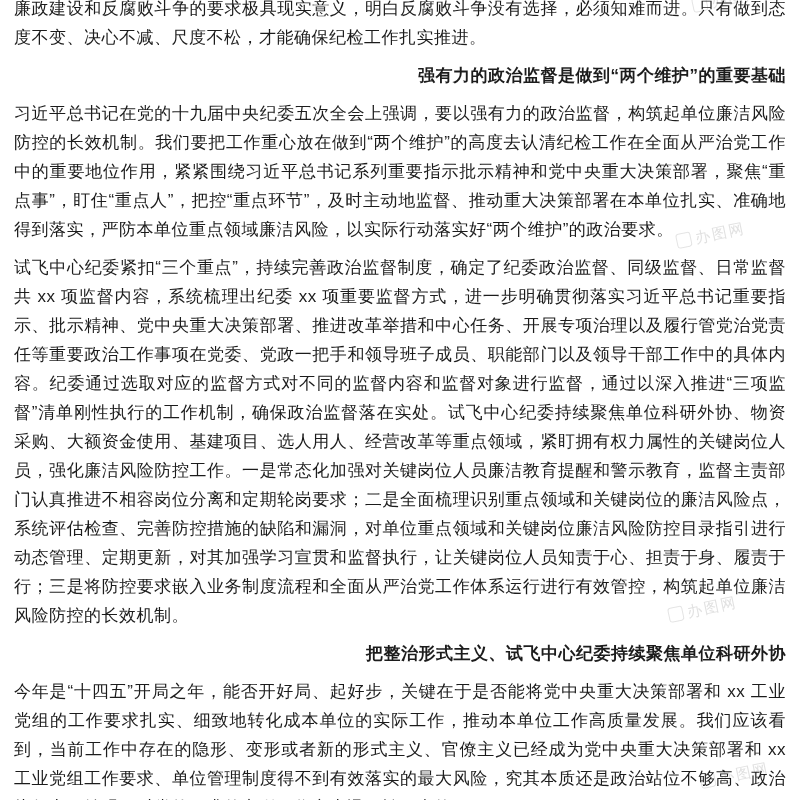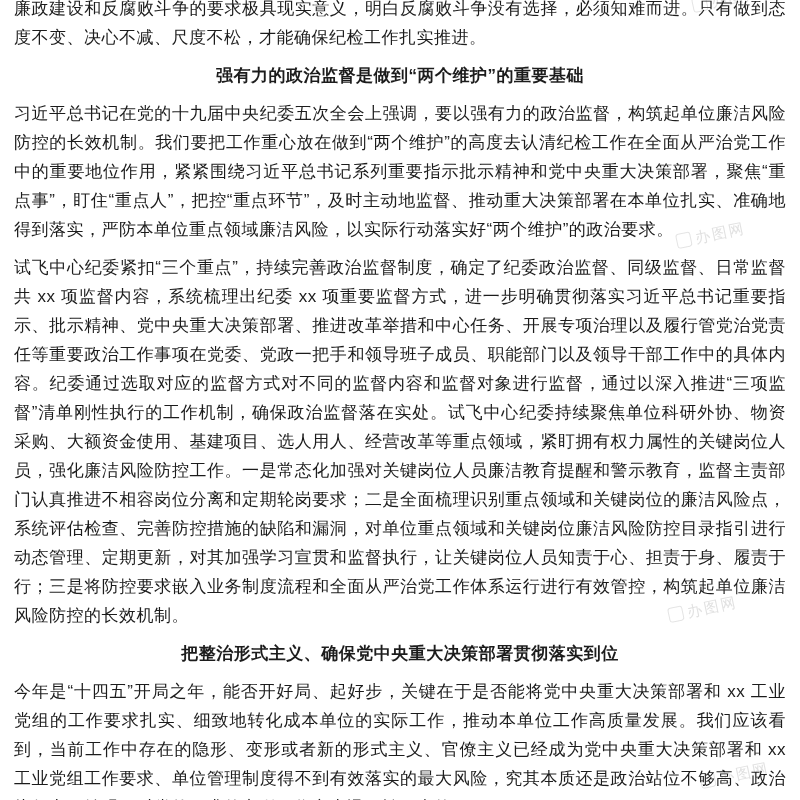--- a/index.html
+++ b/index.html
@@ -29,21 +29,21 @@
   }
   .page p {
     margin: 0 0 9px 0;
     font-weight: 500;
   }
   .page p.first {
     margin-top: -6px; 
   }
   .page p.heading {
     font-weight: 600;
-    text-align: center;
+    text-align: right;
   }
   .watermark {
     position: absolute;
     color: #c9c9c9;
     opacity: 0.55;
     font-size: 15px;
     letter-spacing: 2px;
     transform: rotate(-12deg);
     white-space: nowrap;
     z-index: 0;
@@ -81,16 +81,16 @@
 
 <div class="page">
   <p class="first">廉政建设和反腐败斗争的要求极具现实意义，明白反腐败斗争没有选择，必须知难而进。只有做到态度不变、决心不减、尺度不松，才能确保纪检工作扎实推进。</p>
 
   <p class="heading">强有力的政治监督是做到“两个维护”的重要基础</p>
 
   <p>习近平总书记在党的十九届中央纪委五次全会上强调，要以强有力的政治监督，构筑起单位廉洁风险防控的长效机制。我们要把工作重心放在做到“两个维护”的高度去认清纪检工作在全面从严治党工作中的重要地位作用，紧紧围绕习近平总书记系列重要指示批示精神和党中央重大决策部署，聚焦“重点事”，盯住“重点人”，把控“重点环节”，及时主动地监督、推动重大决策部署在本单位扎实、准确地得到落实，严防本单位重点领域廉洁风险，以实际行动落实好“两个维护”的政治要求。</p>
 
   <p>试飞中心纪委紧扣“三个重点”，持续完善政治监督制度，确定了纪委政治监督、同级监督、日常监督共 xx 项监督内容，系统梳理出纪委 xx 项重要监督方式，进一步明确贯彻落实习近平总书记重要指示、批示精神、党中央重大决策部署、推进改革举措和中心任务、开展专项治理以及履行管党治党责任等重要政治工作事项在党委、党政一把手和领导班子成员、职能部门以及领导干部工作中的具体内容。纪委通过选取对应的监督方式对不同的监督内容和监督对象进行监督，通过以深入推进“三项监督”清单刚性执行的工作机制，确保政治监督落在实处。试飞中心纪委持续聚焦单位科研外协、物资采购、大额资金使用、基建项目、选人用人、经营改革等重点领域，紧盯拥有权力属性的关键岗位人员，强化廉洁风险防控工作。一是常态化加强对关键岗位人员廉洁教育提醒和警示教育，监督主责部门认真推进不相容岗位分离和定期轮岗要求；二是全面梳理识别重点领域和关键岗位的廉洁风险点，系统评估检查、完善防控措施的缺陷和漏洞，对单位重点领域和关键岗位廉洁风险防控目录指引进行动态管理、定期更新，对其加强学习宣贯和监督执行，让关键岗位人员知责于心、担责于身、履责于行；三是将防控要求嵌入业务制度流程和全面从严治党工作体系运行进行有效管控，构筑起单位廉洁风险防控的长效机制。</p>
 
-  <p class="heading">把整治形式主义、确保党中央重大决策部署贯彻落实到位</p>
+  <p class="heading">把整治形式主义、试飞中心纪委持续聚焦单位科研外协</p>
 
   <p>今年是“十四五”开局之年，能否开好局、起好步，关键在于是否能将党中央重大决策部署和 xx 工业党组的工作要求扎实、细致地转化成本单位的实际工作，推动本单位工作高质量发展。我们应该看到，当前工作中存在的隐形、变形或者新的形式主义、官僚主义已经成为党中央重大决策部署和 xx 工业党组工作要求、单位管理制度得不到有效落实的最大风险，究其本质还是政治站位不够高、政治执行力不够强，对党的要求的实际工作产生慢、松、虚的</p>
 </div>
 
 </body></html>

